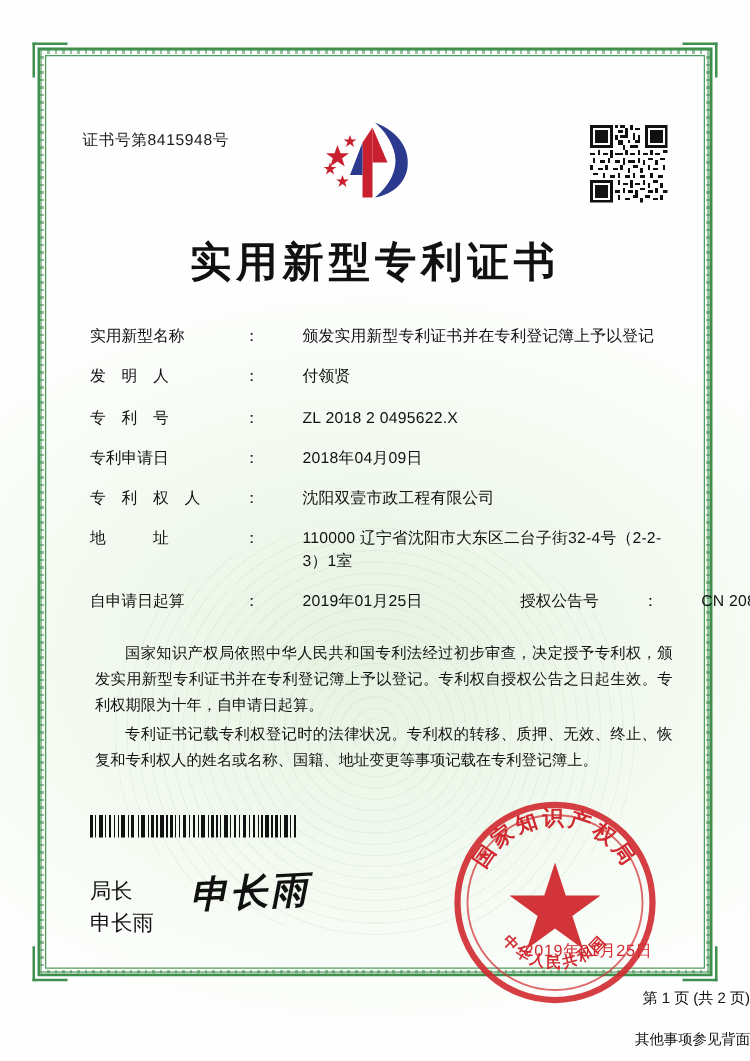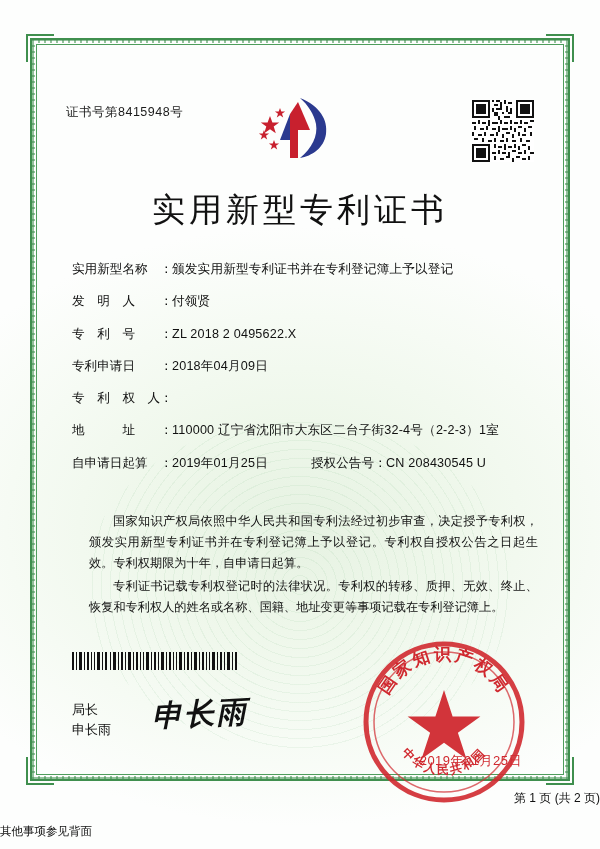--- a/index.html
+++ b/index.html
@@ -115,38 +115,39 @@
   }
 
   .title {
     position: absolute;
     left: 0;
     right: 0;
     top: 188px;
     text-align: center;
     font-family: "DejaVu Sans", sans-serif;
     font-size: 33px;
-    font-weight: normal;
+    font-weight: bold;
     letter-spacing: 4px;
     color: #111111;
   }
 
   .fields {
     position: absolute;
     left: 72px;
     right: 60px;
     top: 260px;
     font-size: 12.6px;
     color: #111;
   }
   .field-row {
     display: flex;
     align-items: flex-start;
     margin-bottom: 14px;
     line-height: 1.45;
+    gap: 35px;
   }
   .field-label {
     width: 88px;
     flex: 0 0 88px;
     letter-spacing: 0px;
     white-space: nowrap;
   }
   .field-colon {
     flex: 0 0 12px;
     width: 12px;
@@ -165,38 +166,37 @@
     position: absolute;
     left: 72px;
     right: 62px;
     top: 512px;
     font-size: 12.2px;
     line-height: 1.72;
     color: #111;
     text-align: justify;
   }
   .paragraphs p {
-    margin: 0 0 2px 17px;
+    margin: 0 0 2px 4px;
     text-indent: 24px;
-    font-family: Liberation Mono, monospace;
   }
 
   .barcode {
     position: absolute;
     left: 72px;
     top: 652px;
     width: 166px;
     height: 18px;
   }
 
   .signature-block {
     position: absolute;
     left: 72px;
     top: 700px;
-    font-size: 13px;
+    font-size: 17px;
     line-height: 1.55;
     color: #111;
   }
   .sig-script {
     position: absolute;
     left: 152px;
     top: 694px;
     font-family: "DejaVu Serif", serif;
     font-size: 30px;
     font-style: italic;
@@ -230,21 +230,21 @@
     top: 790px;
     text-align: right;
     font-size: 12px;
     color: #111;
   }
   .footnote {
     position: absolute;
     left: 0;
     right: 0;
     top: 824px;
-    text-align: left;
+    text-align: right;
     font-size: 11.5px;
     color: #111;
   }
 </style>
 </head>
 <body>
 
 <div class="page">
 
   <div class="border-outer"></div>
@@ -395,20 +395,21 @@
 
     <div class="field-row">
       <span class="field-label">专利申请日</span>
       <span class="field-colon">：</span>
       <span class="field-value">2018年04月09日</span>
     </div>
 
     <div class="field-row">
       <span class="field-label">专　利　权　人</span>
       <span class="field-colon">：</span>
+      <span class="field-value">沈阳双壹市政工程有限公司</span>
     </div>
 
     <div class="field-row">
       <span class="field-label">地　　　址</span>
       <span class="field-colon">：</span>
       <span class="field-value">110000 辽宁省沈阳市大东区二台子街32-4号（2-2-3）1室</span>
     </div>
 
     <div class="field-row two-col">
       <span class="field-label">自申请日起算</span>

